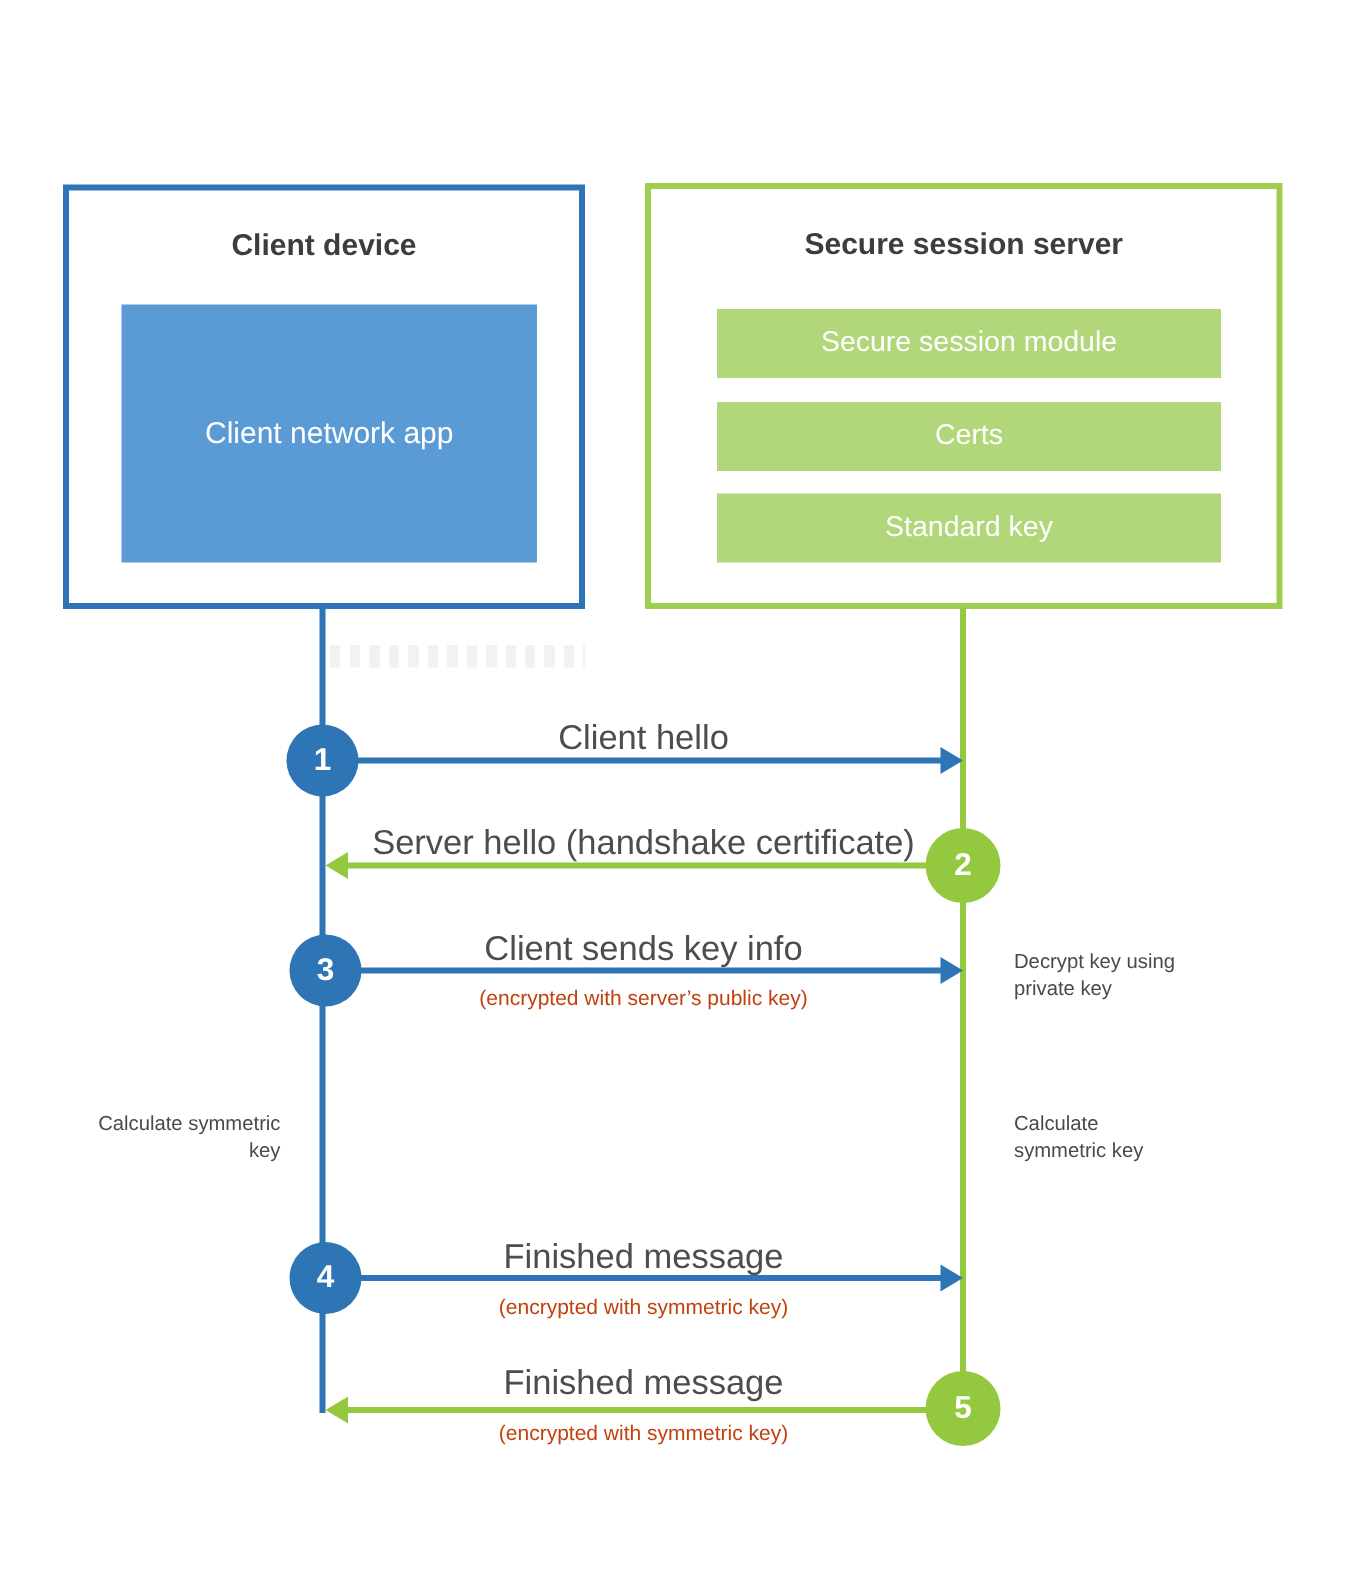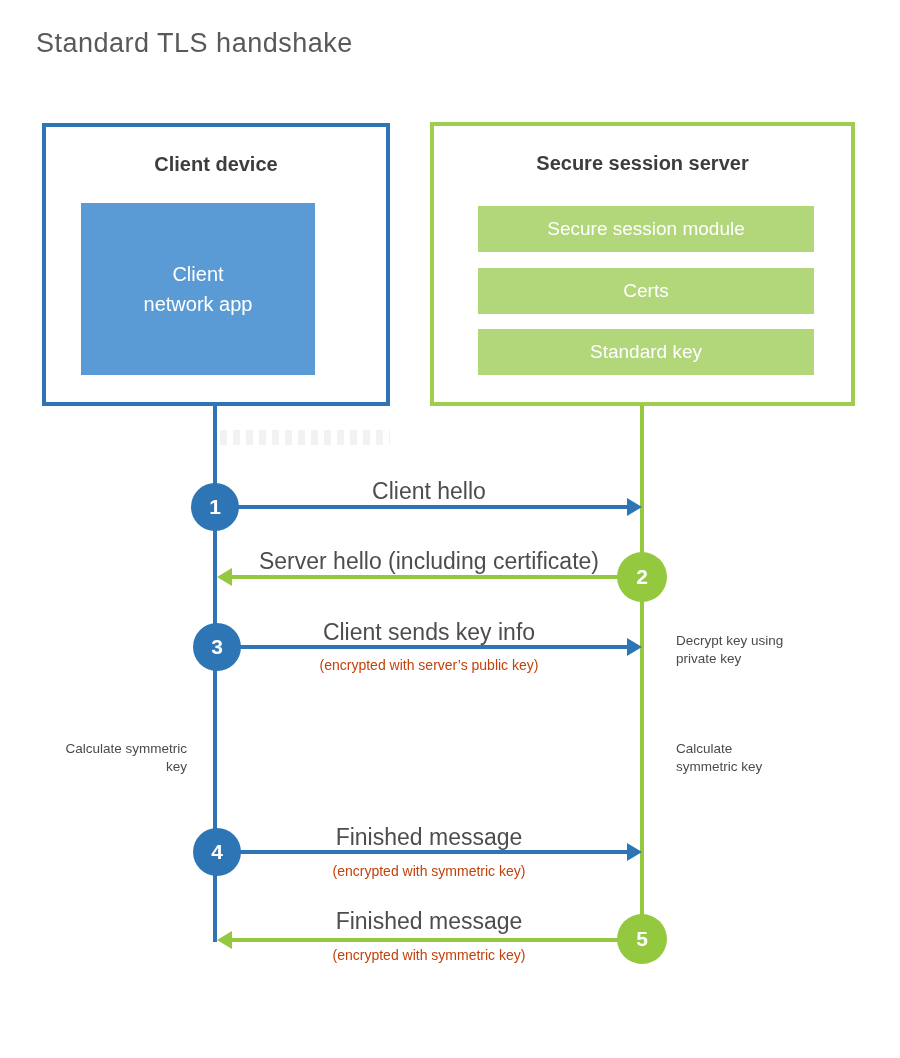--- a/index.html
+++ b/index.html
@@ -13,21 +13,21 @@
   }
   
   .box{position:absolute;background:#fff;box-sizing:border-box;padding-left:12px;}
   .box.client{left:42px;top:123px;width:348px;height:283px;border:4px solid #2e75b6;}
   .box.server{left:430px;top:122px;width:425px;height:284px;border:4px solid #9ecd50;}
   .box-title{
     position:absolute;left:0;right:0;top:26px;text-align:center;
     font-size:20px;font-weight:bold;color:#3d3d3d;
   }
   .client-app{
-    position:absolute;left:35px;top:76px;width:234px;height:172px;
+    position:absolute;left:35px;top:76px;width:277px;height:172px;
     background:#5b9bd5;color:#ffffff;font-size:20px;line-height:1.5;
     display:flex;align-items:center;justify-content:center;text-align:center;
     padding:0 55px;box-sizing:border-box;
   }
   .bar{
     position:absolute;left:44px;width:336px;height:46px;background:#b2d77b;
     color:#ffffff;font-size:19px;display:flex;align-items:center;justify-content:center;
   }
   .bar.b0{top:80px;} .bar.b1{top:142px;} .bar.b2{top:203px;}
   
@@ -63,21 +63,20 @@
     position:absolute;font-size:13.5px;color:#4a4a4a;line-height:1.32;
   }
   .side-note.right{left:676px;width:125px;text-align:left;}
   .side-note.calc-left{left:60px;width:127px;text-align:right;}
 </style>
 </head>
 <body>
 
 <div class="canvas">
 
-  <h1 class="title">Standard TLS handshake</h1>
 
   <div class="box client">
     <div class="box-title">Client device</div>
     <div class="client-app">Client network app</div>
   </div>
 
   <div class="box server">
     <div class="box-title">Secure session server</div>
     <div class="bar b1">Certs</div>
     <div class="bar b0">Secure session module</div>
@@ -86,21 +85,21 @@
 
   <div class="vline blue"></div>
   <div class="vline green"></div>
   <div class="ghost-dashes"></div>
 
   <div class="msg" style="top:478px;">Client hello</div>
   <div class="hline blue" style="left:215px;top:505px;width:414px;"></div>
   <div class="head right blue" style="left:627px;top:498px;"></div>
   <div class="circle blue" style="left:191px;top:483px;">1</div>
 
-  <div class="msg" style="top:548px;">Server hello (including certificate)</div>
+  <div class="msg" style="top:548px;">Server hello (handshake certificate)</div>
   <div class="hline green" style="left:232px;top:575px;width:410px;"></div>
   <div class="head left green" style="left:217px;top:568px;"></div>
   <div class="circle green" style="left:617px;top:552px;">2</div>
 
   <div class="msg" style="top:619px;">Client sends key info</div>
   <div class="hline blue" style="left:217px;top:645px;width:412px;"></div>
   <div class="head right blue" style="left:627px;top:638px;"></div>
   <div class="msg sub" style="top:657px;">(encrypted with server’s public key)</div>
   <div class="circle blue" style="left:193px;top:623px;">3</div>
   <div class="side-note right" style="top:632px;">Decrypt key using private key</div>

